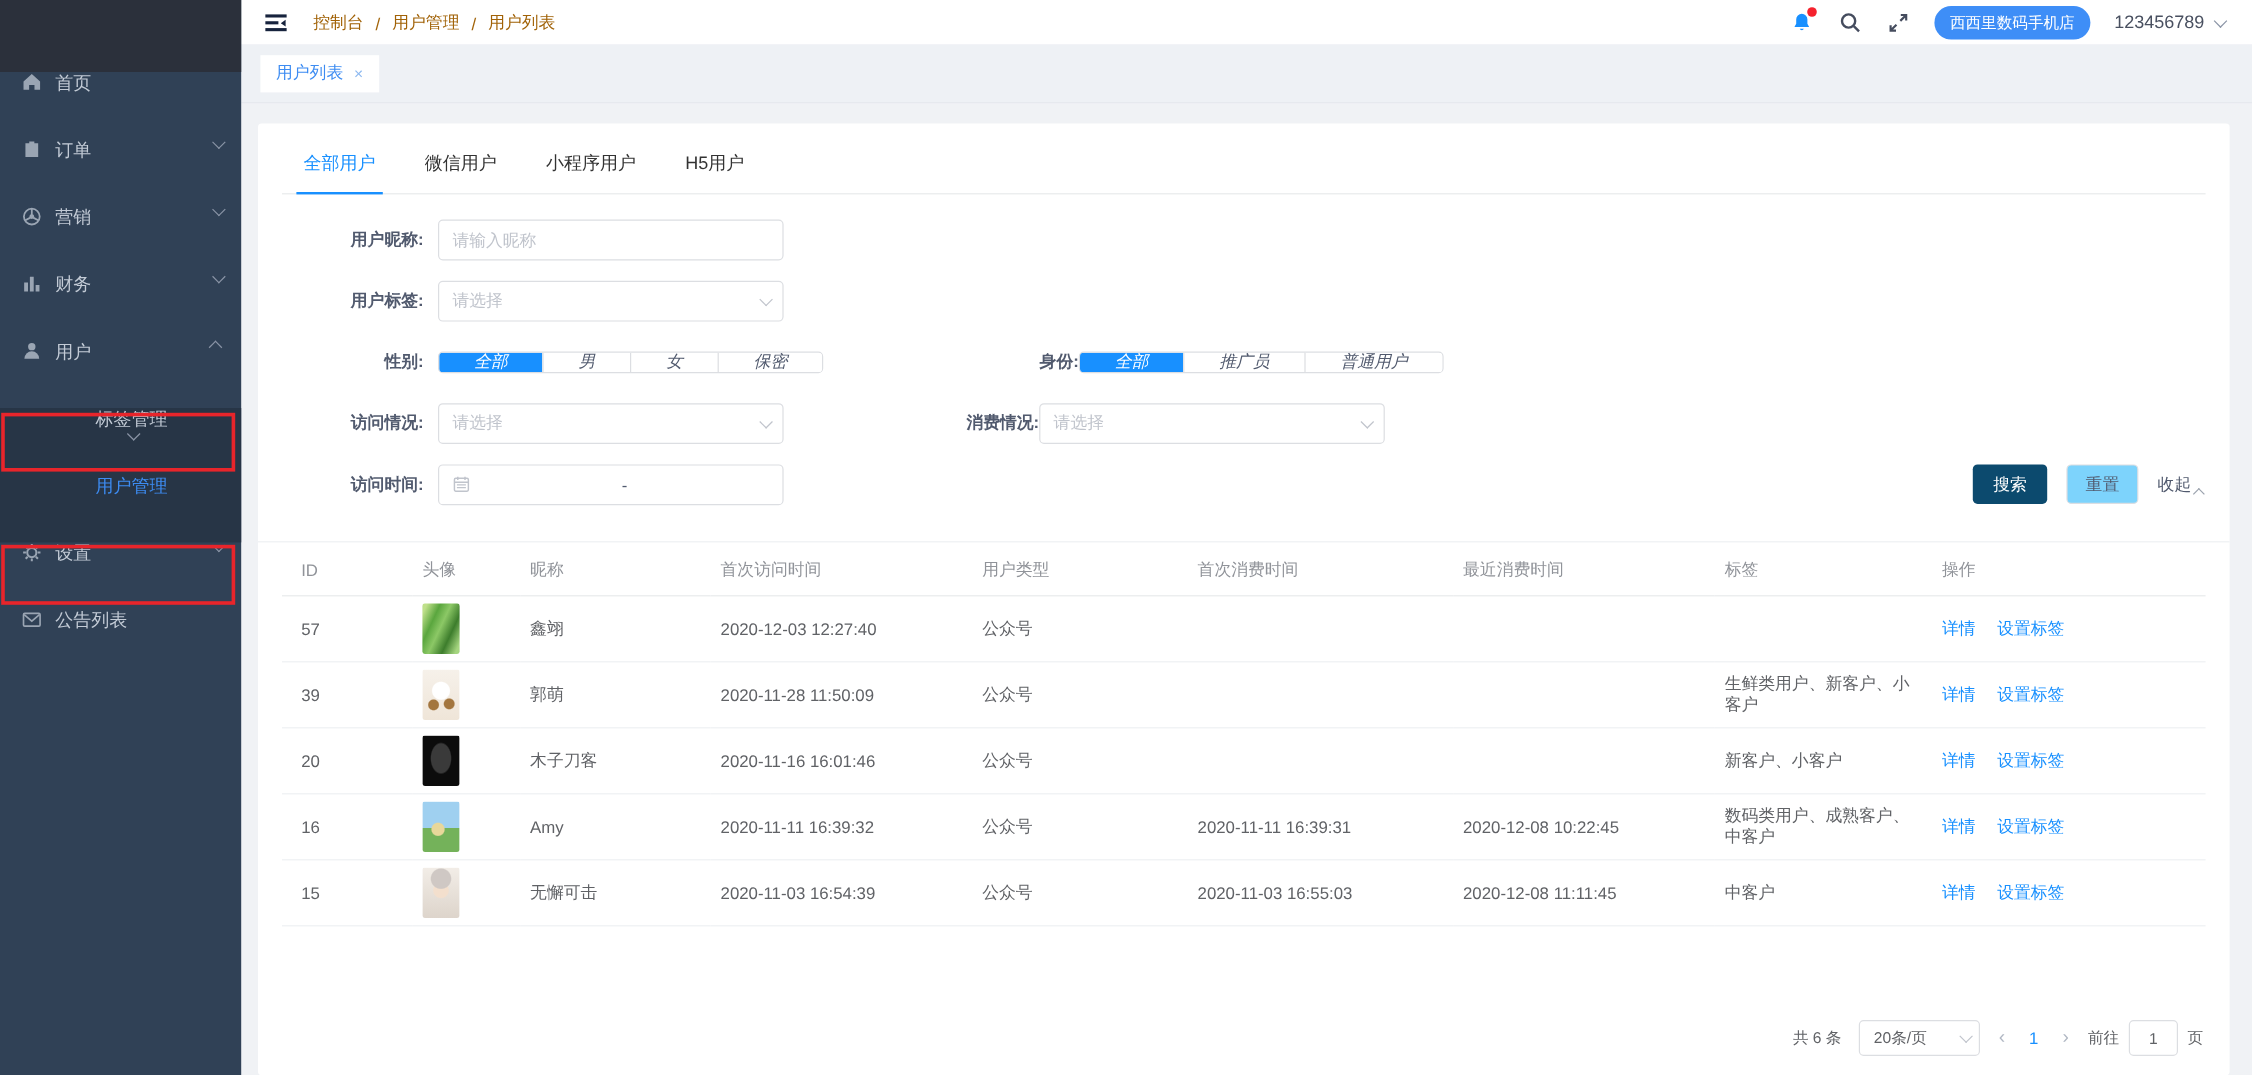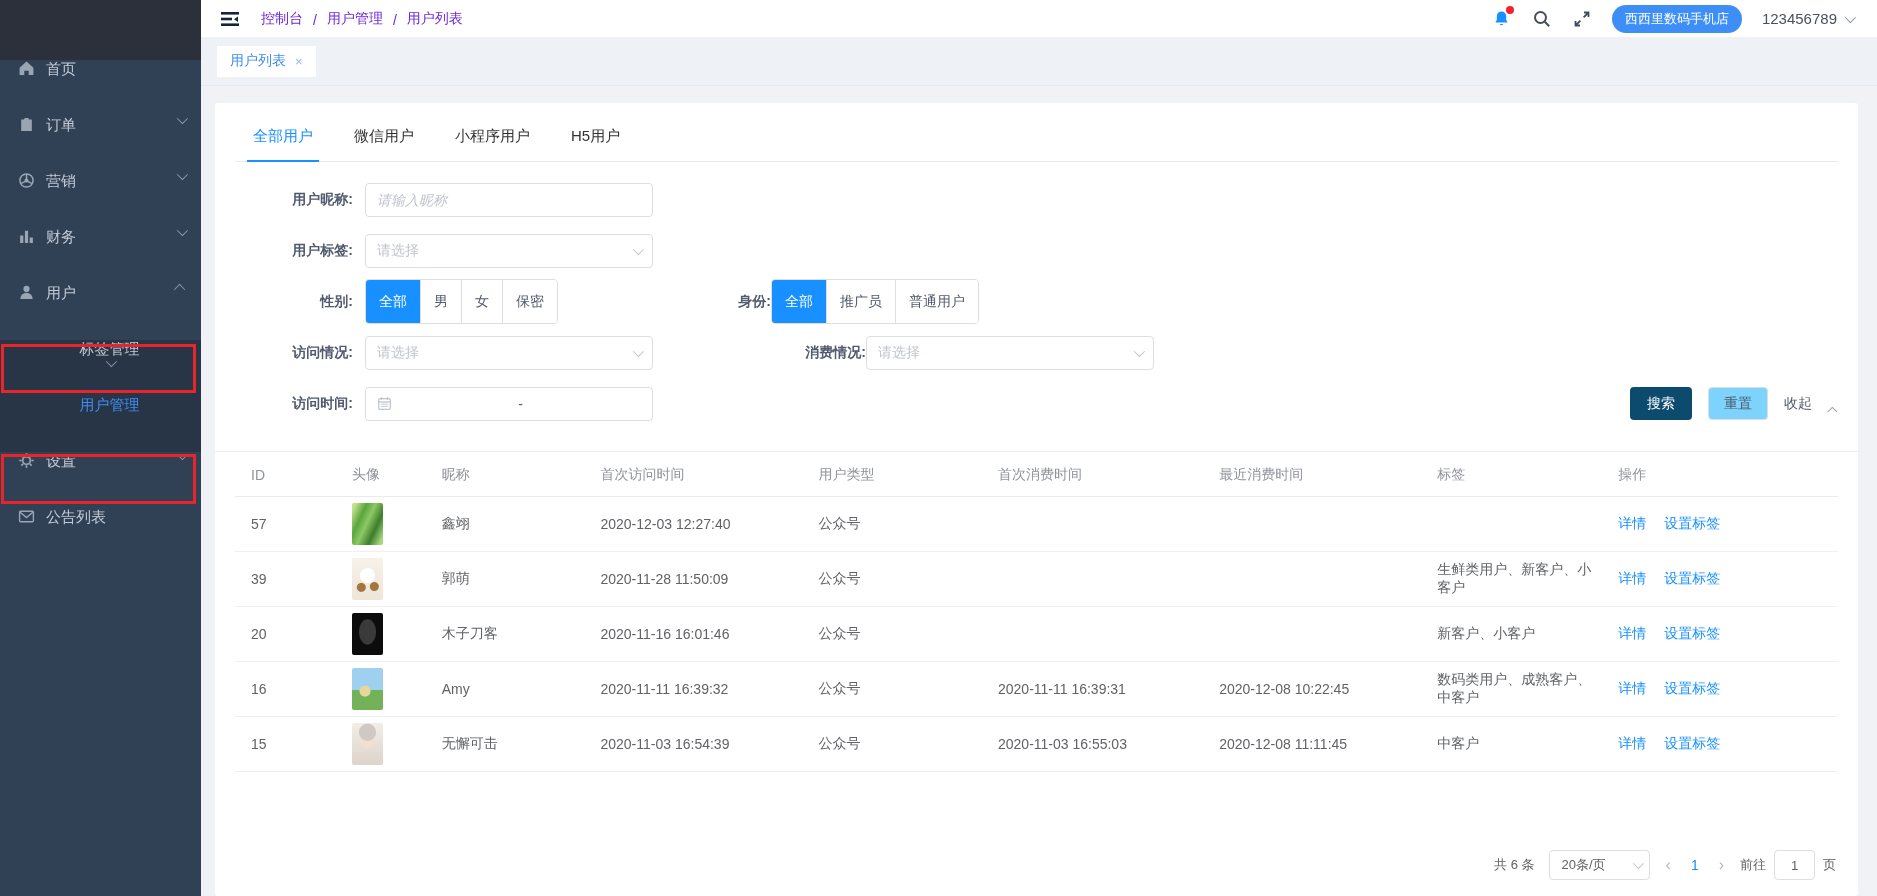--- a/index.html
+++ b/index.html
@@ -19,21 +19,21 @@
   .chev.up { transform:rotate(-135deg) translateY(-2px); }
   .ann-box { position:absolute; left:1px; width:195px; border:3px solid #e8252b; pointer-events:none; z-index:5; }
   .ann-user { top:344px; height:49px; }
   .ann-user-mgmt { top:454px; height:50px; }
 
   
   .main { flex:1; display:flex; flex-direction:column; height:896px; min-width:0; }
 
   .topbar { height:37px; background:#fff; display:flex; align-items:center; padding:0 24px 0 20px; flex:none; }
   .collapse-btn { margin-right:22px; cursor:pointer; display:flex; align-items:center; }
-  .breadcrumb { display:flex; align-items:flex-end; gap:10px; font-size:14px; color:#6d28d9; }
+  .breadcrumb { display:flex; align-items:flex-end; gap:10px; font-size:14px; color:#a16207; }
   .topbar-right { margin-left:auto; display:flex; align-items:center; gap:20px; }
   .icon-btn { width:20px; height:20px; position:relative; cursor:pointer; display:flex; align-items:center; justify-content:center; }
   .red-dot { position:absolute; top:-3px; right:-2px; width:8px; height:8px; background:#f5222d; border-radius:50%; }
   .store-pill { background:#3e8ef7; color:#fff; font-size:13px; padding:5px 13px; border-radius:14px; cursor:pointer; white-space:nowrap; }
   .account { display:flex; align-items:center; gap:8px; font-size:15px; color:#495060; cursor:pointer; }
   .account .chev { border-color:#8a94a6; }
 
   .tags-bar { height:49px; background:#eef1f5; border-bottom:1px solid #e6e9ee; display:flex; align-items:center; padding:0 16px; flex:none; }
   .tag-chip { background:#fff; color:#3d8cf2; font-size:14px; height:31px; display:flex; align-items:center; gap:9px; padding:0 13px; cursor:pointer; }
   .tag-chip .x { color:#8cb8f0; font-size:13px; cursor:pointer; }
@@ -46,34 +46,34 @@
   .tab { font-size:15px; color:#333; padding-bottom:15px; cursor:pointer; position:relative; }
   .tab.active { color:#1890ff; }
   .tab.active::after { content:""; position:absolute; left:-6px; right:-6px; bottom:-1px; height:2px; background:#1890ff; }
 
   
   .filters { padding:12px 0 0 0; flex:none; }
   .f-row { display:flex; align-items:center; height:51px; }
   .f-label { width:130px; text-align:right; font-size:14px; font-weight:700; color:#515a6e; padding-right:12px; flex:none; }
   .f-label2 { width:118px; text-align:right; font-size:14px; font-weight:700; color:#515a6e; padding-right:0; flex:none; }
   .f-input, .f-select, .f-date { width:288px; height:34px; border:1px solid #dcdee2; border-radius:4px; background:#fff; display:flex; align-items:center; padding:0 11px; font-size:14px; }
-  .f-input input { border:none; outline:none; width:100%; font-size:14px; color:#515a6e;font-style:italic; }
+  .f-input input { border:none; outline:none; width:100%; font-size:14px; color:#515a6e; }
   .f-input input::placeholder { color:#c0c4cc; }
   .placeholder { color:#c0c4cc; flex:1; }
   .f-select .chev, .pg-select .chev { border-color:#c0c4cc; }
   .seg { display:flex; border:1px solid #dcdee2; border-radius:4px; overflow:hidden; }
-  .seg-btn { min-width:38px; padding:0 13px; height:43px; display:flex; align-items:center; justify-content:center; font-size:14px; color:#515a6e; background:#fff; border-left:1px solid #dcdee2; cursor:pointer; }
+  .seg-btn { min-width:38px; padding:0 29px; height:16px; display:flex; align-items:center; justify-content:center; font-size:14px; color:#515a6e; background:#fff; border-left:1px solid #dcdee2; cursor:pointer;font-style:italic; }
   .seg-btn:first-child { border-left:none; }
   .seg-btn.active { background:#1890ff; color:#fff; }
   .cal-icon { width:15px; height:15px; color:#c0c4cc; margin-right:8px; flex:none; }
   .date-sep { color:#515a6e; flex:1; text-align:center; }
   .f-actions { margin-left:auto; display:flex; align-items:center; gap:16px; }
   .btn-primary { background:#0c4a6e; color:#fff; border:none; height:33px; padding:0 17px; font-size:14px; border-radius:4px; cursor:pointer; }
   .btn-plain { background:#7dd3fc; color:#515a6e; border:1px solid #dcdee2; height:33px; padding:0 15px; font-size:14px; border-radius:4px; cursor:pointer; }
-  .collapse-link { display:flex; align-items:flex-end; gap:19px; font-size:14px; color:#515a6e; cursor:pointer; }
+  .collapse-link { display:flex; align-items:flex-end; gap:5px; font-size:14px; color:#515a6e; cursor:pointer; }
   .collapse-link .chev { border-color:#9aa2ad; width:7px; height:7px; transform:rotate(-135deg) translateY(-3px); }
 
   .card-divider { border-top:1px solid #eef0f3; margin:22px -20px 0 -20px; flex:none; }
 
   
   table { width:100%; border-collapse:collapse; table-layout:fixed; }
   th { font-size:14px; font-weight:400; color:#909399; text-align:left; padding:14px 8px 12px 8px; border-bottom:1px solid #e8eaec; }
   td { font-size:14px; color:#606266; padding:6px 8px; border-bottom:1px solid #eef0f3; vertical-align:middle; }
   th:first-child, td:first-child { padding-left:16px; }
   .avatar { width:31px; height:42px; border-radius:2px; }

